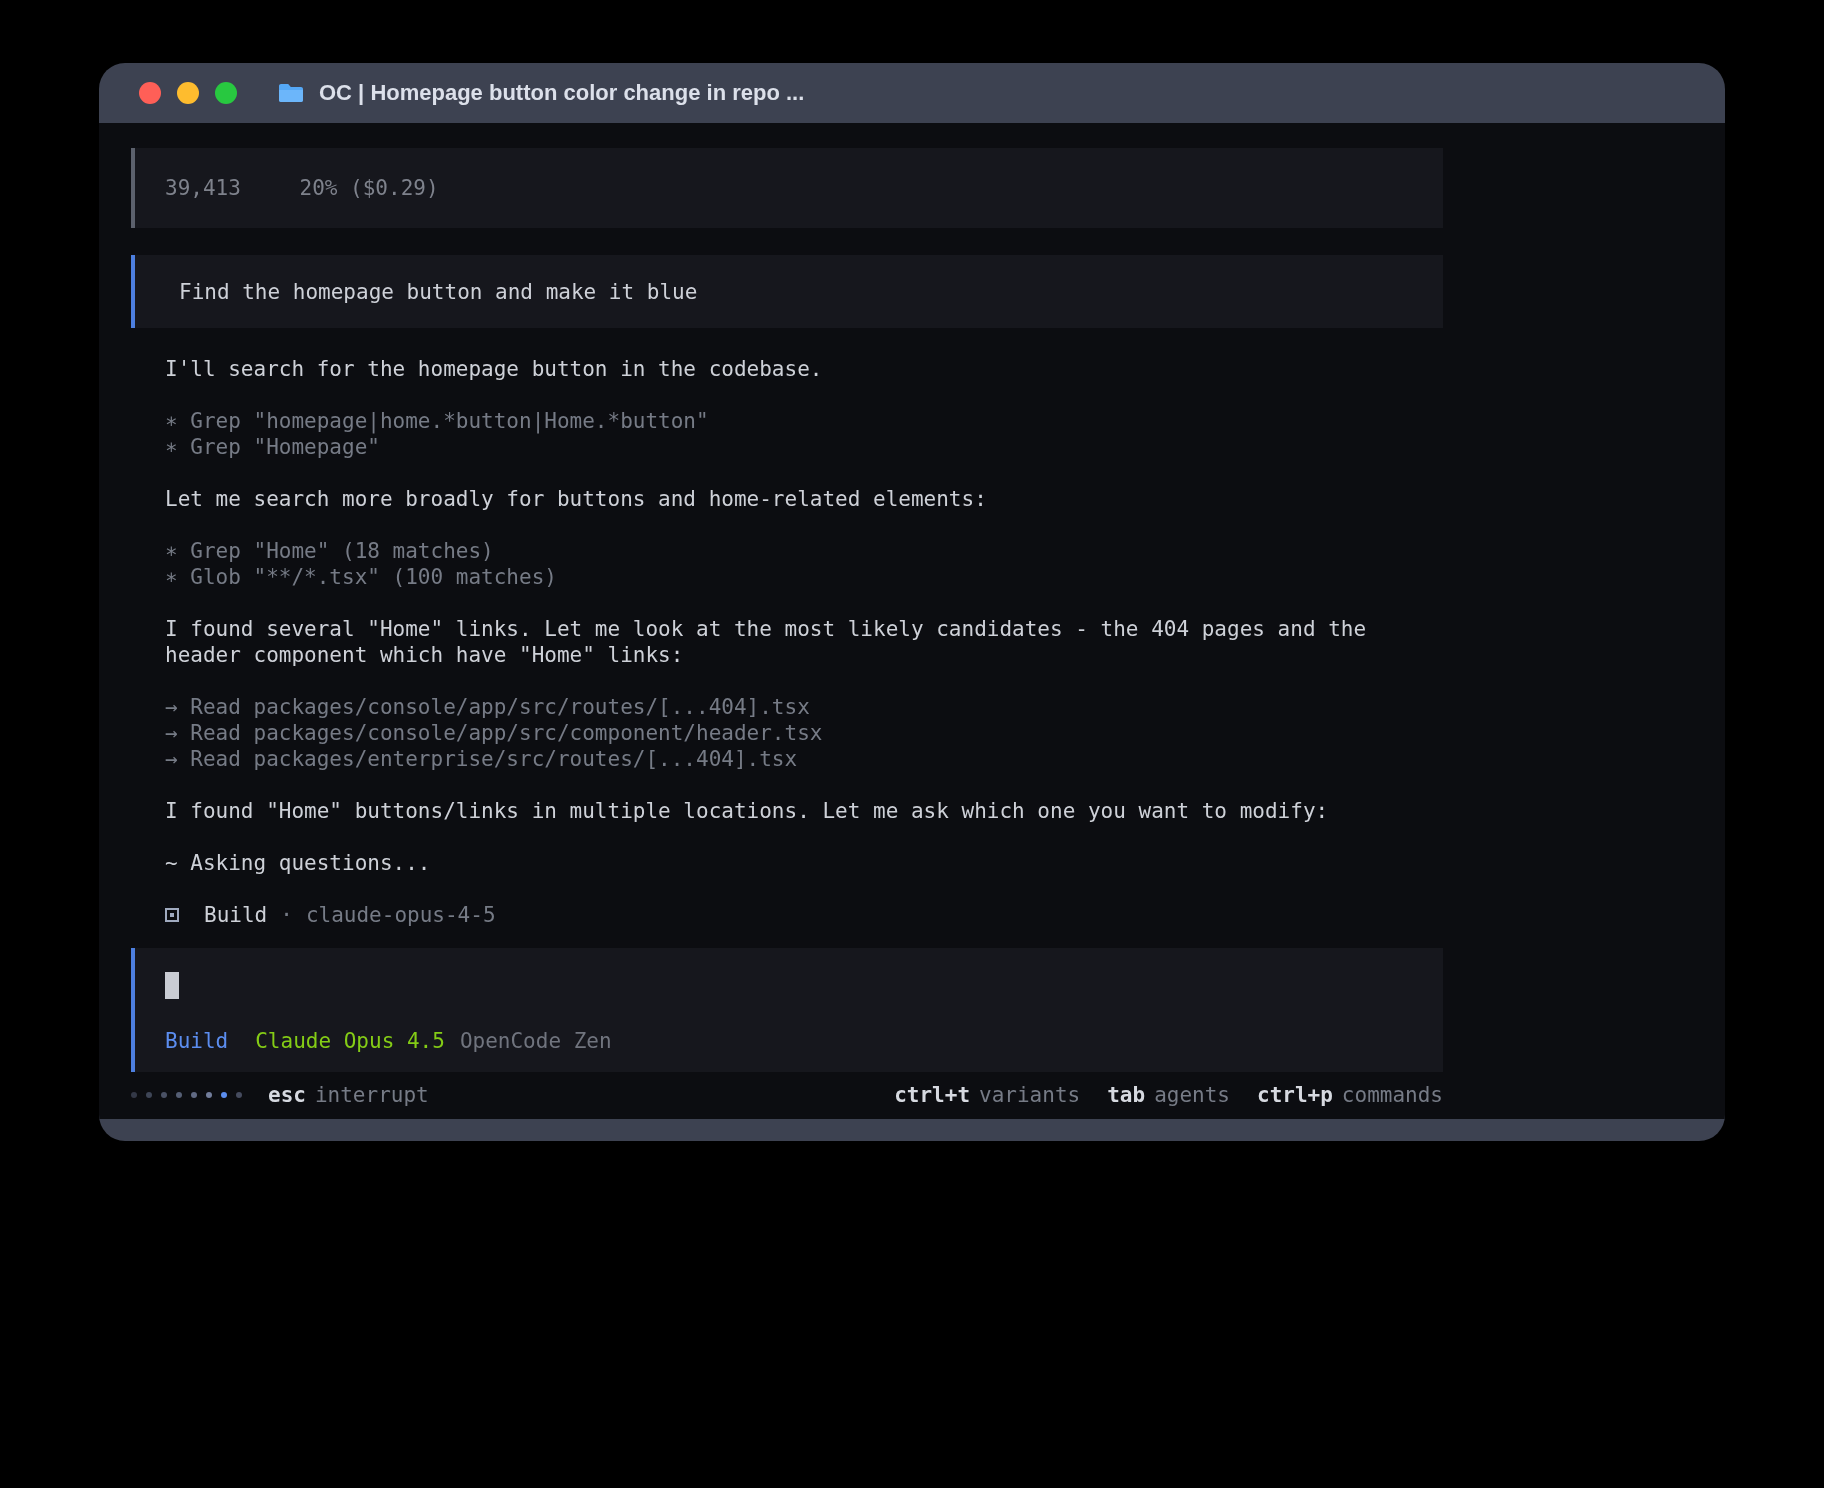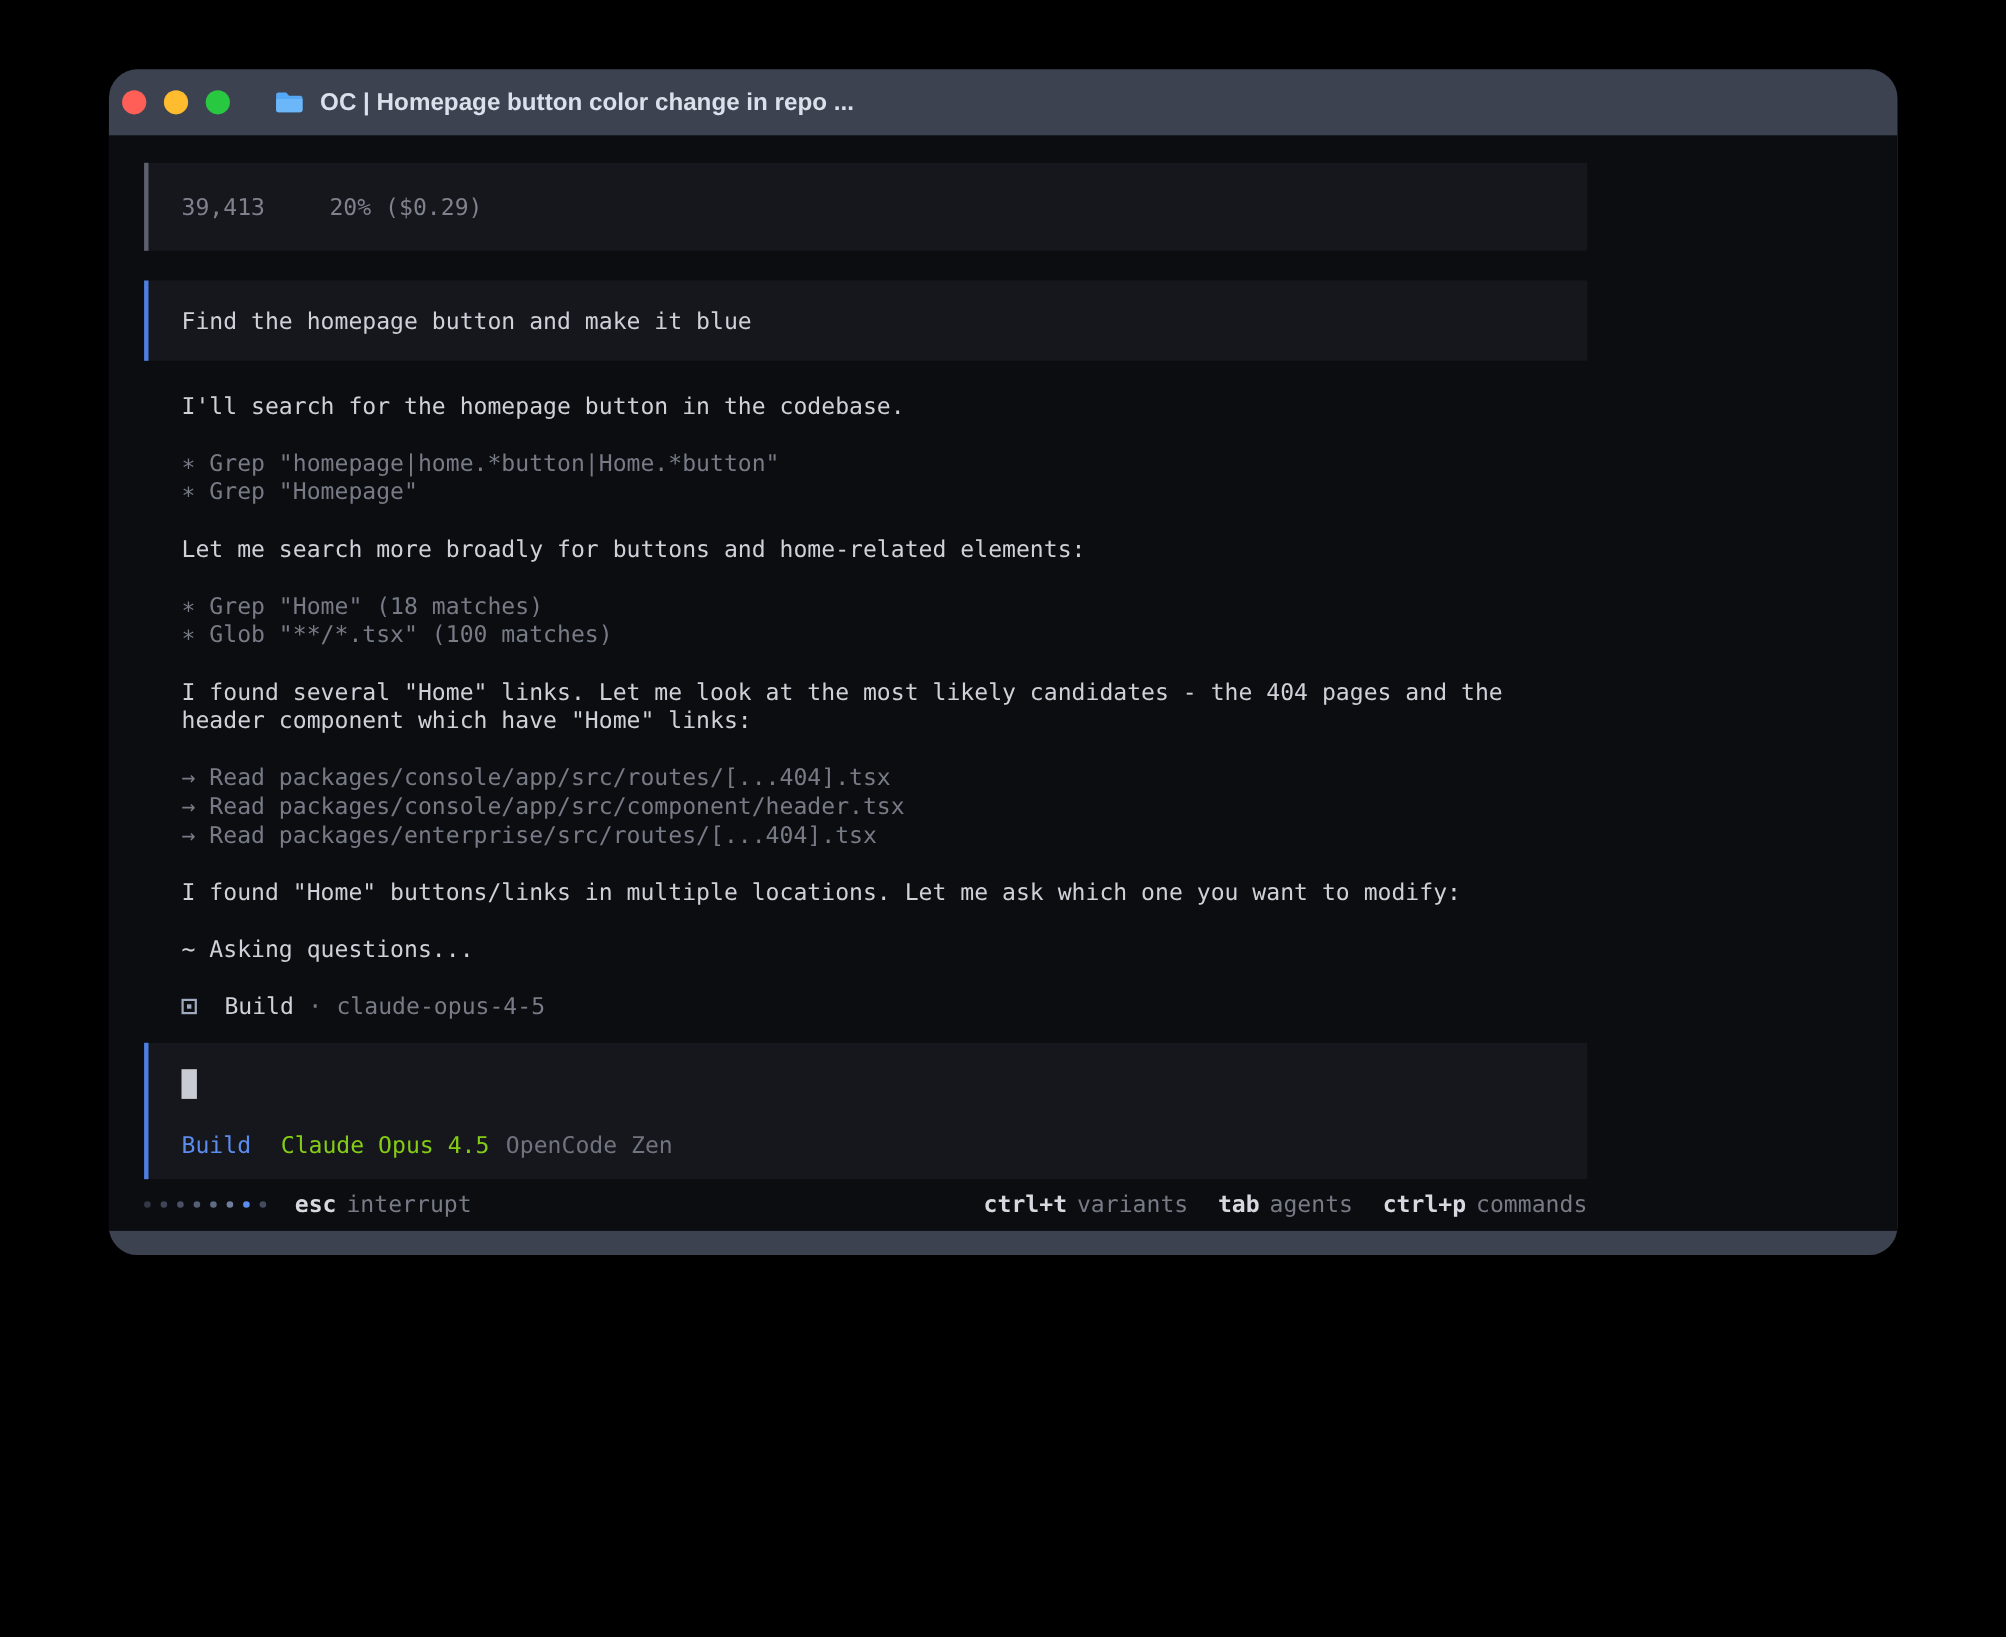--- a/index.html
+++ b/index.html
@@ -6,21 +6,21 @@
   html,body { width:1824px; height:1488px; background:#000; overflow:hidden; }
   body { font-family:"DejaVu Sans Mono","Liberation Mono",monospace; }
 
   .window {
     position:absolute; left:99px; top:63px; width:1626px; height:1078px;
     background:#3d4251; border-radius:26px; overflow:hidden;
     display:flex; flex-direction:column;
   }
 
   
-  .titlebar { height:60px; flex:0 0 auto; display:flex; align-items:center; padding-left:12px; }
+  .titlebar { height:60px; flex:0 0 auto; display:flex; align-items:center; padding-left:40px; }
   .tl { width:22px; height:22px; border-radius:50%; margin-right:16px; flex:0 0 auto; }
   .tl-red { background:#ff5f57; }
   .tl-yellow { background:#febc2e; }
   .tl-green { background:#28c840; }
   .folder { margin-left:24px; display:flex; align-items:center; }
   .win-title {
     margin-left:14px; font-family:"Liberation Sans",sans-serif; font-weight:bold;
     font-size:22px; color:#dce0ea; white-space:nowrap;
   }
 
@@ -34,21 +34,21 @@
   .header-panel {
     height:80px; border-left-color:#5c616d; display:flex; align-items:center;
     justify-content:space-between; padding:0 16px 0 30px; font-size:21px;
   }
   .header-title { font-weight:bold; color:#e8eaf0; white-space:nowrap; }
   .header-stats { color:#7e828c; white-space:nowrap; }
   .header-stats .tokens { margin-right:46px; }
 
   .user-panel {
     height:73px; margin-top:27px; display:flex; align-items:center;
-    padding-left:30px; font-size:21px; color:#ced1d8;
+    padding-left:44px; font-size:21px; color:#ced1d8;
   }
 
   .transcript { margin-top:28px; padding-left:34px; font-size:21px; width:1312px; }
   .block { margin-bottom:26px; }
   .block:last-child { margin-bottom:0; }
   .line { line-height:26px; white-space:pre-wrap; word-break:normal; }
   .t-text { color:#ced1d8; }
   .t-tool { color:#767b86; }
 
   .badge-line { display:flex; align-items:center; height:26px; }

